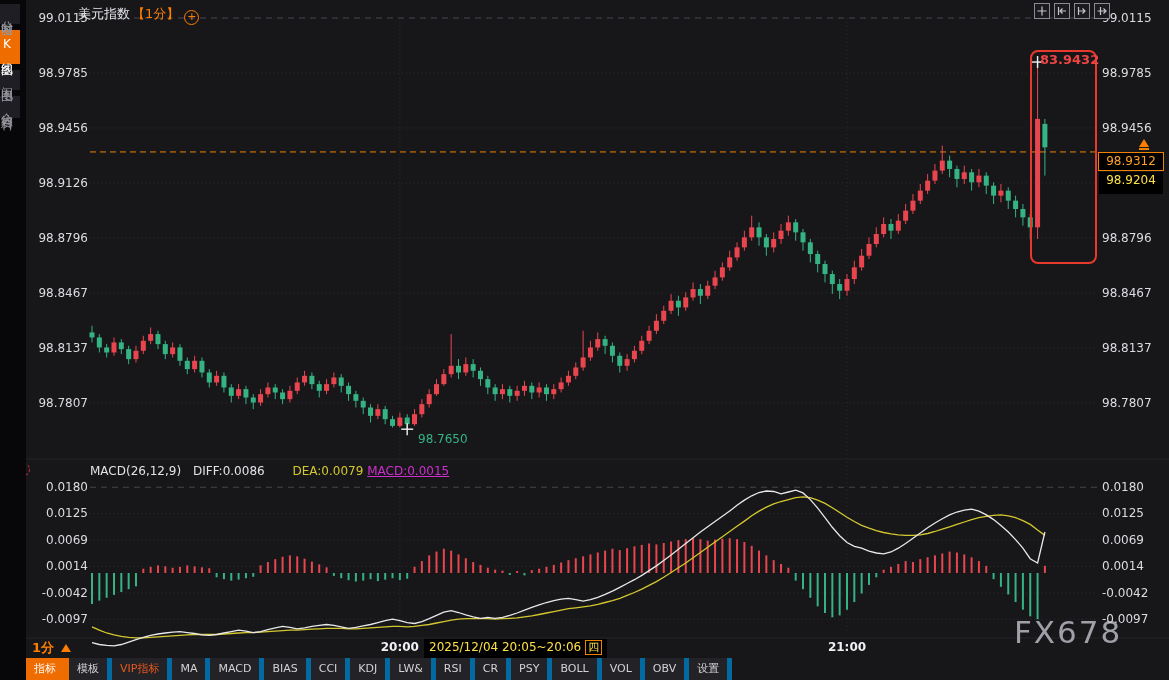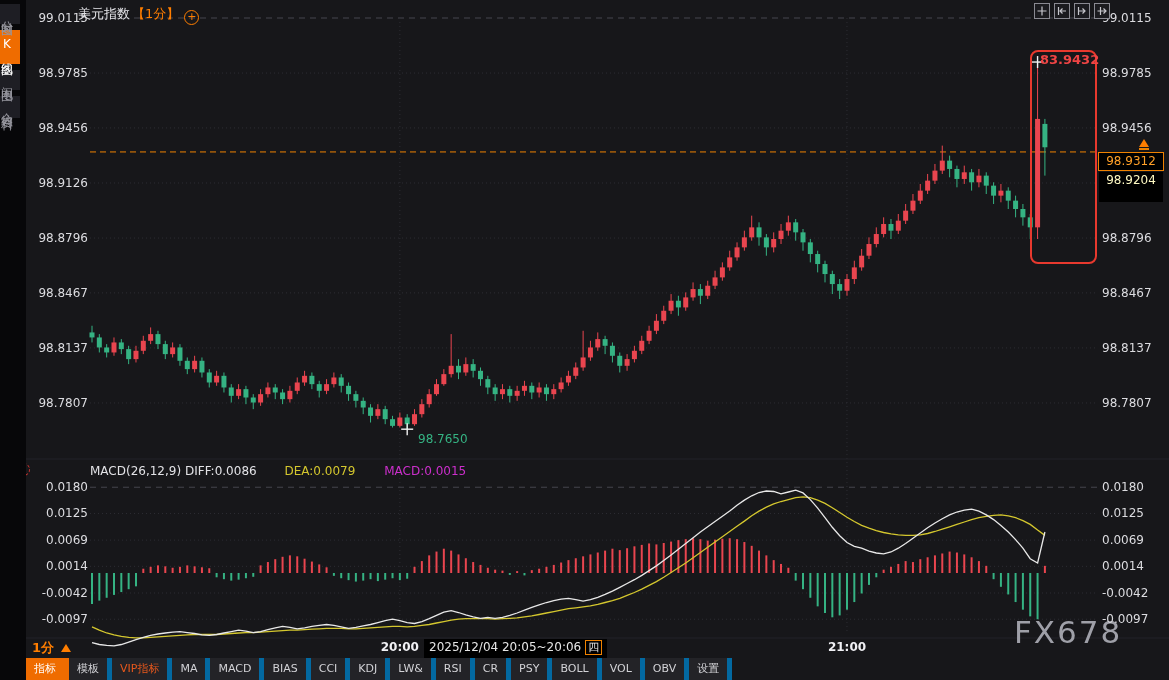--- a/index.html
+++ b/index.html
@@ -22,44 +22,44 @@
   #top-icons{position:absolute;left:1034px;top:3px;z-index:5;display:flex;gap:4px;}
   .ti{width:14px;height:14px;border:1px solid #8a8a92;background:#1b1b1f;cursor:pointer;
       display:flex;align-items:center;justify-content:center;}
   .ti svg{stroke:#c6c6cc;stroke-width:1.2;fill:none;}
   
   .axis-label{position:absolute;font-size:12px;color:#dcdce0;white-space:nowrap;z-index:3;}
   .axis-label.l{width:58px;text-align:right;}
   .time-label{position:absolute;top:640px;font-size:12px;font-weight:bold;color:#f0f0f4;
               transform:translateX(-50%);z-index:3;}
   #xt-tooltip{position:absolute;left:424px;top:639px;height:27px;line-height:17px;background:#000;
-              color:#e5e5e5;font-size:12px;padding:0 5px;z-index:4;white-space:nowrap;}
+              color:#fde047;font-size:12px;padding:0 5px;z-index:4;white-space:nowrap;}
   #xt-tooltip .day{border:1px solid #f08200;padding:0 2px;margin-left:4px;font-size:11px;}
   #period-sel{position:absolute;left:32px;top:639px;color:#ff7e00;font-size:13px;font-weight:bold;
               z-index:4;cursor:pointer;display:flex;align-items:center;gap:7px;}
   .tri-up{width:0;height:0;border-left:5px solid transparent;border-right:5px solid transparent;
           border-bottom:8px solid #ff7e00;}
   
   #tag-last{position:absolute;left:1098px;top:152px;width:64px;height:17px;line-height:17px;
             background:#000;border:1px solid #f08200;color:#ffa028;font-size:12px;
             text-align:center;z-index:4;}
-  #tag-prev{position:absolute;left:1099px;top:172px;width:64px;height:30px;line-height:17px;
-            background:#000;color:#fef9c3;font-size:12px;text-align:center;z-index:4;}
+  #tag-prev{position:absolute;left:1099px;top:172px;width:64px;height:22px;line-height:17px;
+            background:#000;color:#fde047;font-size:12px;text-align:center;z-index:4;}
   #scroll-marker{position:absolute;left:1139px;top:139px;z-index:4;}
   #scroll-marker .bar{width:10px;height:2px;background:#f08200;margin-top:1px;}
   
   #hl-box{position:absolute;left:1030px;top:50px;width:63px;height:210px;border:2px solid #e8392e;
           border-radius:8px;z-index:3;}
   #hi-label{position:absolute;left:1040px;top:52px;color:#ef4444;font-size:13px;font-weight:bold;z-index:4;}
   #lo-label{position:absolute;left:418px;top:432px;color:#35b383;font-size:12px;z-index:4;}
   
   #macd-hdr{position:absolute;left:90px;top:464px;font-size:12px;z-index:3;white-space:nowrap;}
   #macd-hdr .w{color:#e2e2e6;}
   #macd-hdr .dea{color:#d4c72e;margin-left:24px;}
-  #macd-hdr .mv{color:#cc2fcc;margin-left:25px;}
+  #macd-hdr .mv{color:#cc2fcc;margin-left:0;text-decoration:underline;}
   #macd-dot{position:absolute;left:17px;top:463px;width:11px;height:11px;border:1px dashed #e03430;
             border-radius:50%;z-index:3;cursor:pointer;}
   #macd-dot::after{content:"";position:absolute;left:3px;top:3px;width:5px;height:5px;
                    border-radius:50%;background:#e03430;}
   
   #toolbar{position:absolute;left:26px;top:658px;height:22px;display:flex;z-index:5;background:#131316;}
   .tb-item{height:22px;line-height:22px;padding:0 8px;font-size:11px;color:#d2d2d6;background:#232327;
            border-right:5px solid #0369a1;cursor:pointer;white-space:nowrap;}
   .tb-item.active{background:#ef6c00;color:#fff;border-right-color:#ef6c00;}
   .tb-item.vip{color:#e8581c;font-weight:normal;}
@@ -537,21 +537,21 @@
   <div id="tag-last">98.9312</div>
   <div id="tag-prev">98.9204</div>
   <div id="scroll-marker">
     <div class="tri-up"></div>
       <div class="bar"></div>
   </div>
 
   <div id="macd-dot"></div>
   <div id="macd-hdr">
     <span class="w">MACD(26,12,9)</span>
-    <span class="w" style="">DIFF:0.0086</span>
+    <span class="w" style="margin-left:8px">DIFF:0.0086</span>
     <span class="dea">DEA:0.0079</span>
     <span class="mv">MACD:0.0015</span>
   </div>
 
   <div id="xt-tooltip">
     <span>2025/12/04 20:05~20:06</span><span class="day">四</span>
   </div>
   <div id="period-sel">
     <span>1分</span>
     <span class="tri-up"></span>

